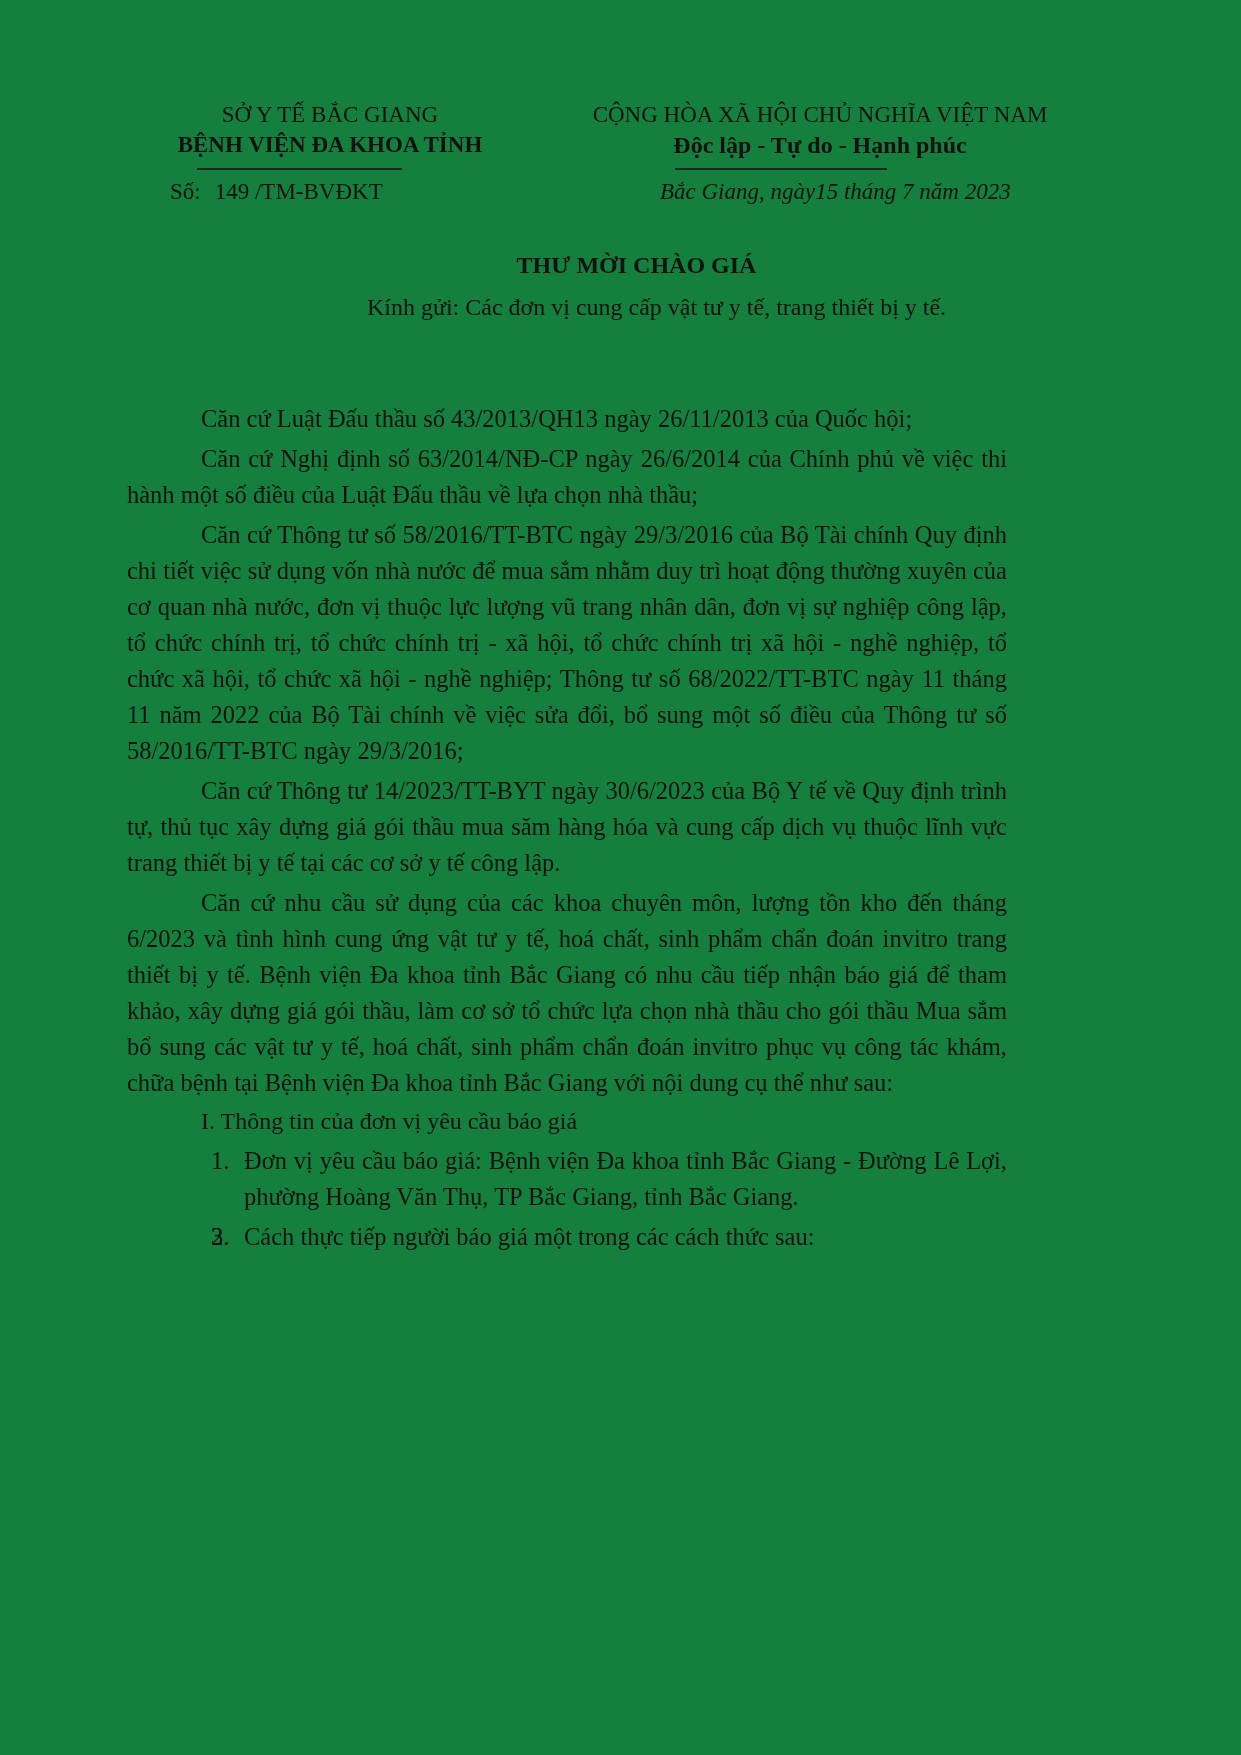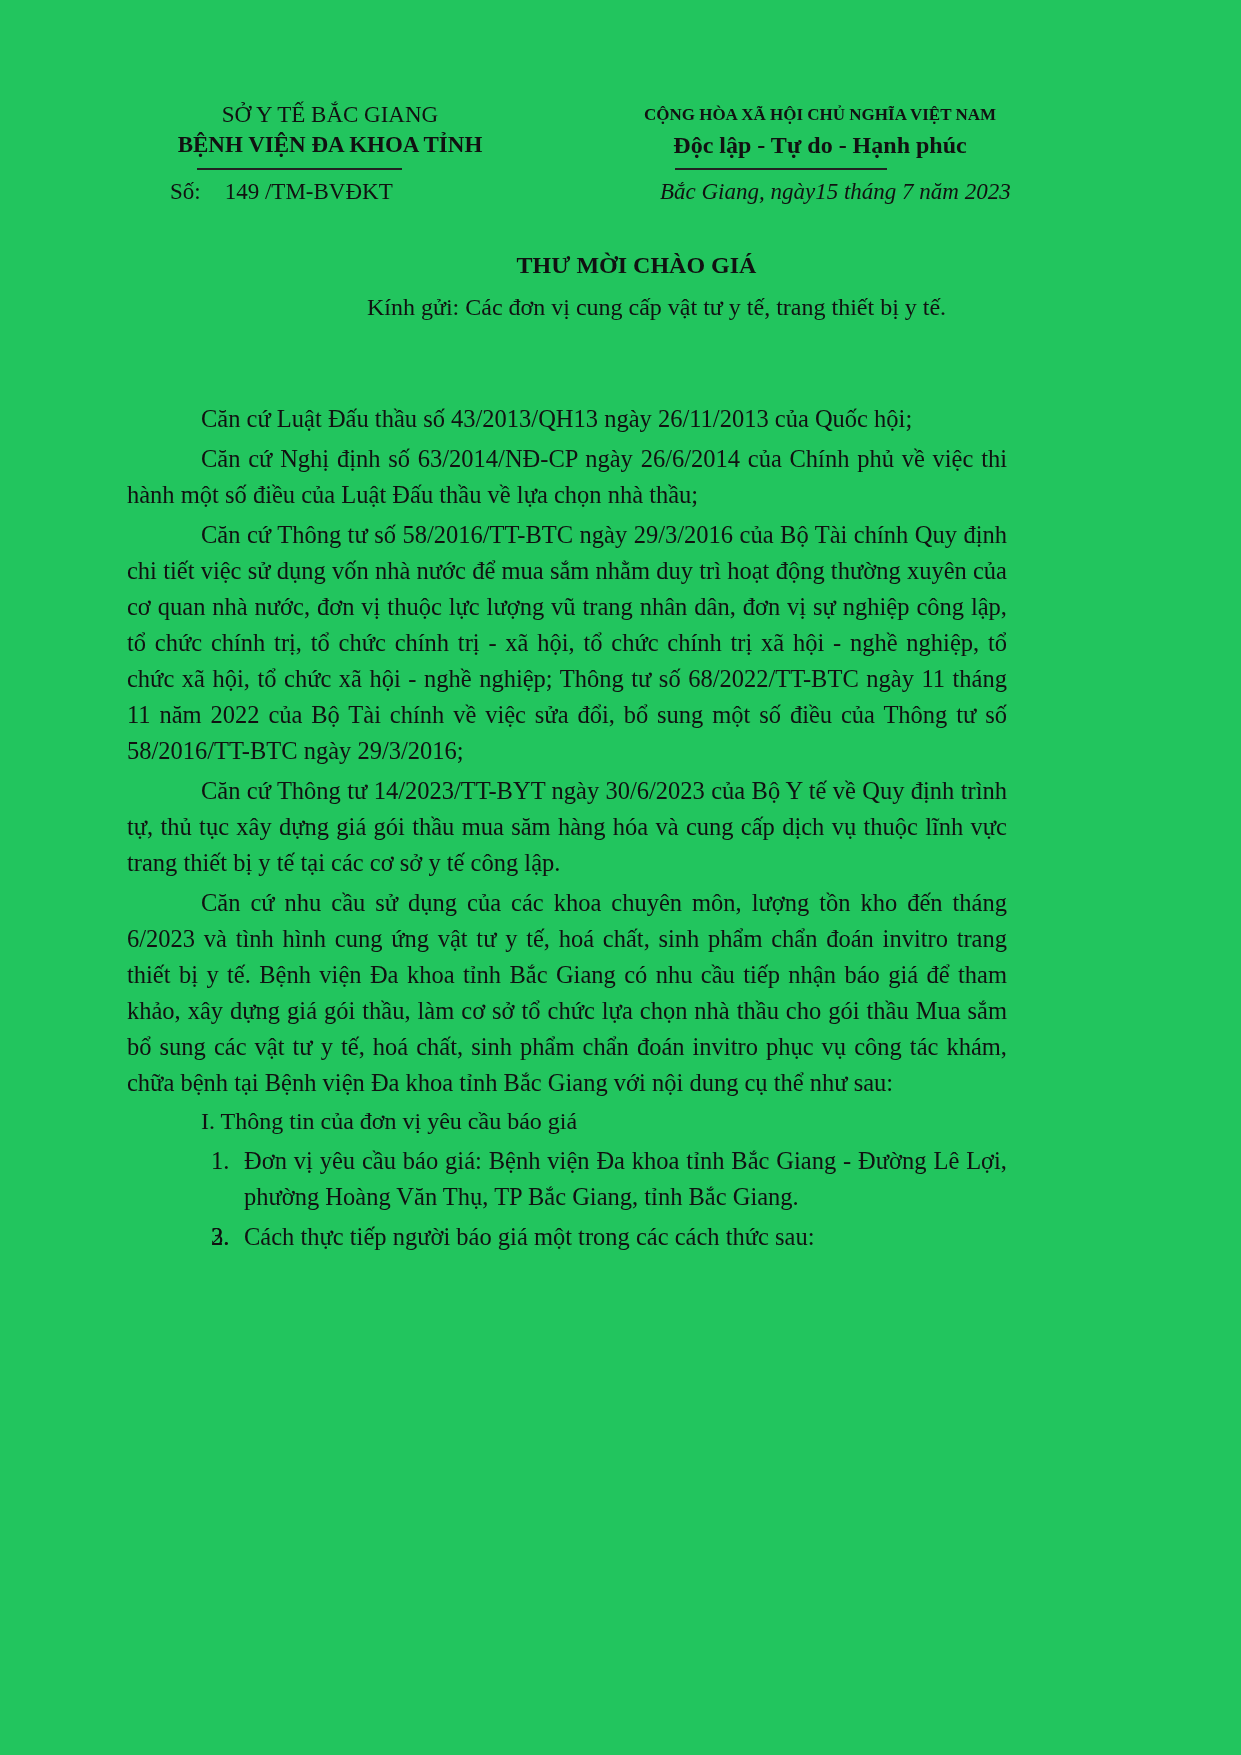--- a/index.html
+++ b/index.html
@@ -1,33 +1,33 @@
 <!DOCTYPE html>
 <html><head>
 <meta charset="utf-8">
 <style>
   html, body { margin: 0; padding: 0; background: #ffffff; }
   body {
     width: 1241px; height: 1755px; position: relative; overflow: hidden;
     font-family: "Liberation Serif", serif; color: #111111;
   }
-  .page { position: absolute; left: 0; top: 0; width: 1241px; height: 1755px; background: #22c55e; }
+  .page { position: absolute; left: 0; top: 0; width: 1241px; height: 1755px; background: #15803d; }
 
   
   .hdr-left { position: absolute; left: 150px; top: 100px; width: 360px; text-align: center; }
   .hdr-right { position: absolute; left: 520px; top: 100px; width: 600px; text-align: center; }
   .agency { font-size: 23px; line-height: 30px; white-space: nowrap; }
   .org { font-size: 23px; line-height: 30px; font-weight: bold; white-space: nowrap; }
-  .nation { font-size: 17px; line-height: 30px; font-weight: bold; white-space: nowrap; }
+  .nation { font-size: 23px; line-height: 30px; font-weight: normal; white-space: nowrap; }
   .motto { font-size: 24px; line-height: 30px; font-weight: bold; white-space: nowrap; }
   .uline-left { position: absolute; left: 197px; top: 168px; width: 205px; height: 1.5px; background: #222; }
   .uline-right { position: absolute; left: 675px; top: 168px; width: 212px; height: 1.5px; background: #222; }
 
   .docno { position: absolute; left: 170px; top: 177px; font-size: 23px; line-height: 30px; white-space: nowrap; }
-  .docno .num { margin-left: 24px; }
+  .docno .num { margin-left: 14px; }
   .place-date { position: absolute; left: 660px; top: 177px; width: 350px; text-align: center; font-size: 23px; line-height: 30px; font-style: italic; white-space: nowrap; }
 
   .title { position: absolute; left: 0; width: 1241px; top: 250px; text-align: center; font-size: 24px; font-weight: bold; line-height: 30px; margin-left: 16px; }
   .recipient { position: absolute; left: 0; width: 1241px; top: 292px; text-align: center; padding-left: 72px; box-sizing: border-box; font-size: 24px; line-height: 30px; }
 
   
   .body { position: absolute; left: 127px; top: 401px; width: 880px; font-size: 24.5px; line-height: 36px; }
   .body p { margin: 0; text-align: justify; text-indent: 74px; }
   .body p.gap { margin-top: 4px; }
   .section-h { margin: 2px 0 0 0; font-weight: normal; text-indent: 74px; font-size: 24px; line-height: 36px; }

